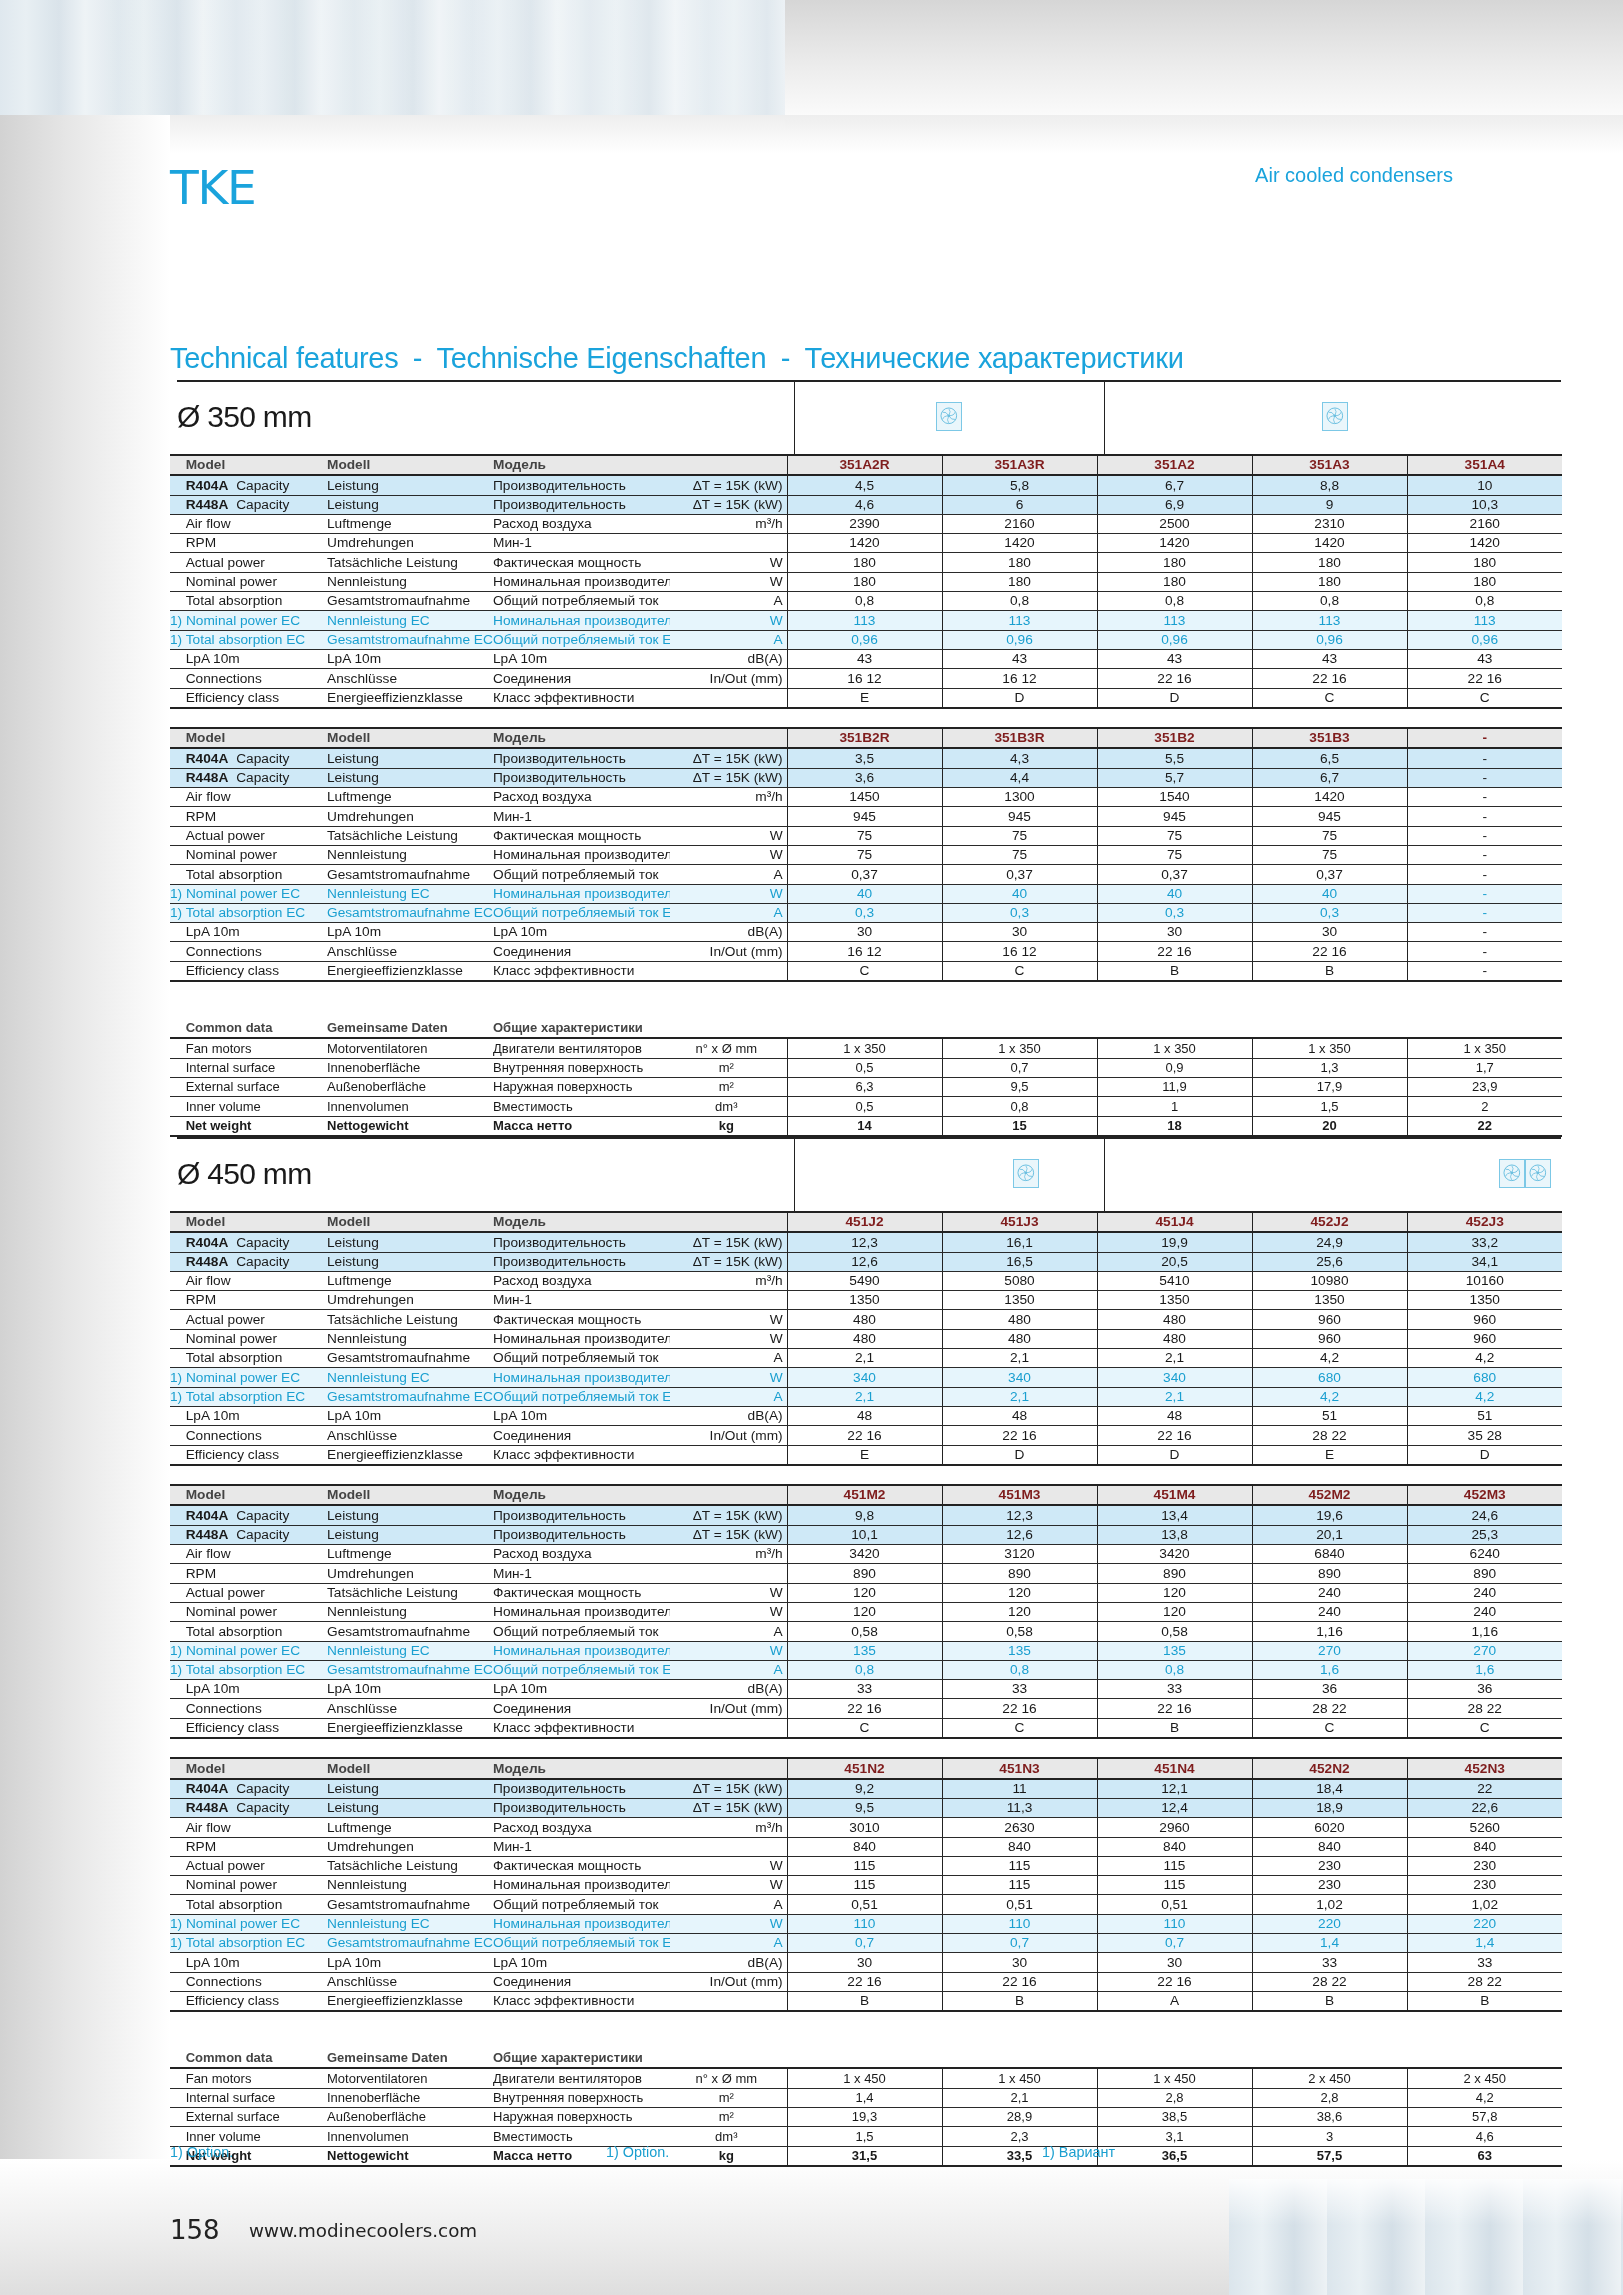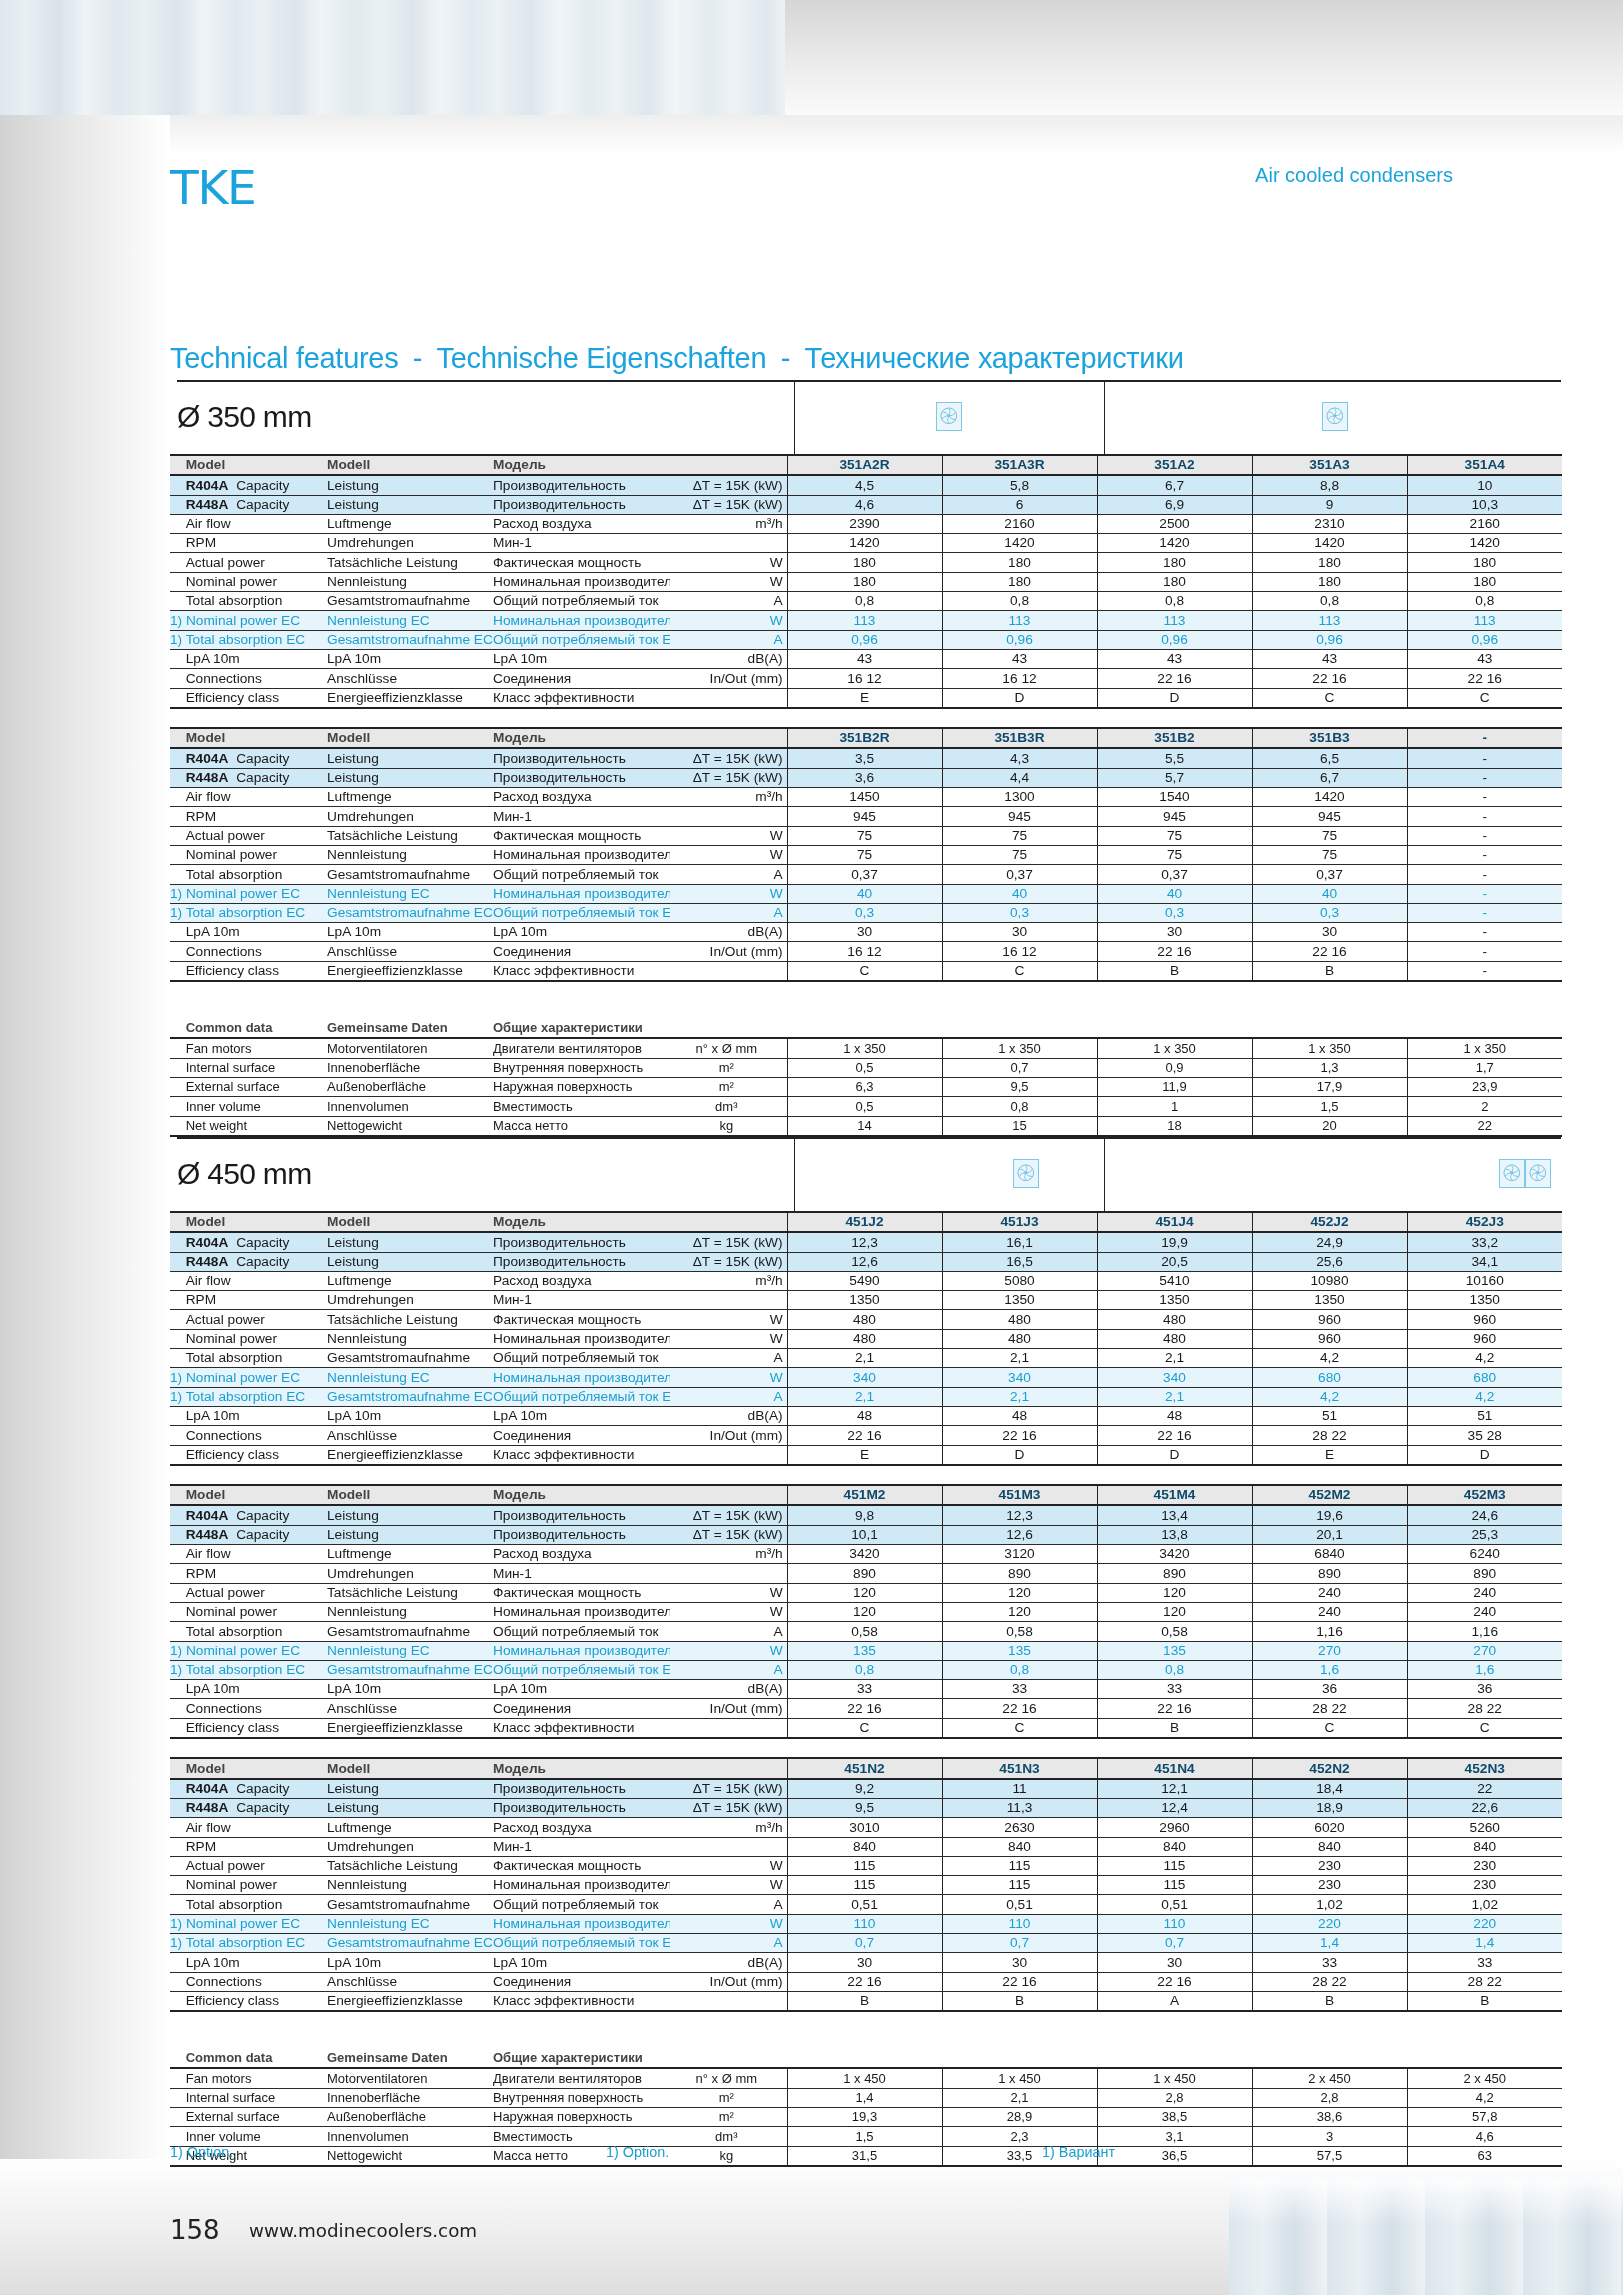--- a/index.html
+++ b/index.html
@@ -76,39 +76,39 @@
   table.spec col.c4 { width: 117px; }
   table.spec col.cv { width: 155px; }
   table.spec td {
     height: 18.3px; padding: 0; white-space: nowrap; overflow: hidden;
     border-bottom: 1.3px solid #2a2a2a; line-height: 17.7px;
   }
   table.spec td.v { text-align: center; border-left: 1.3px solid #222; }
   table.spec td.unit { text-align: right; padding-right: 3.9px; }
   table.spec td.lbl1 { padding-left: 15.7px; }
   table.spec tr.hdr td { background: #e8e8e8; font-weight: bold; color: #444; border-top: 2.6px solid #222; border-bottom: 2.6px solid #222; }
-  table.spec tr.hdr td.v { color: #0c4a6e; margin-top: 24px; }
+  table.spec tr.hdr td.v { color: #7f1d1d; margin-top: 24px; }
   table.spec tr.cap td { background: #cfe9f7; }
   table.spec tr.ec td { background: #e6f5fc; color: #1a9fd0; }
   table.spec tr.ec td.lbl1 { padding-left: 0; }
   table.spec tr.last td { border-bottom: 2.6px solid #222; }
   table.spec b.ref { font-weight: bold; margin-right: 7.9px; }
 
   table.common { border-collapse: collapse; width: 1391px; table-layout: fixed; font-size: 13px; margin-top: 37px; }
   table.common col.c1 { width: 157px; }
   table.common col.c2 { width: 166px; }
   table.common col.c3 { width: 177px; }
   table.common col.c4 { width: 117px; }
   table.common col.cv { width: 155px; }
   table.common td { height: 18.3px; padding: 0; white-space: nowrap; line-height: 17.7px; border-bottom: 1.3px solid #2a2a2a; }
   table.common td.lbl1 { padding-left: 15.7px; }
   table.common td.unit { text-align: center; padding-right: 3.9px; }
   table.common td.v { text-align: center; border-left: 1.3px solid #222; }
   table.common tr.chdr td { font-weight: bold; color: #444; border-bottom: 2.6px solid #222; }
-  table.common tr.last td { border-bottom: 2.6px solid #222; }
+  table.common tr.last td { border-bottom: 2.6px solid #222; font-weight: bold; }
 
   .footnotes { position: absolute; top: 2144px; left: 170px; width: 1391px; font-size: 14.4px; color: #1a9fd0; }
   .footnotes span { position: absolute; top: 0; }
   .page-num { position: absolute; left: 170px; top: 2215px; font-size: 26px; color: #222; font-family: "DejaVu Sans", sans-serif; }
   .site-url { position: absolute; left: 249px; top: 2220px; font-size: 18.3px; color: #222; font-family: "DejaVu Sans", sans-serif; }
 </style>
 </head>
 <body>
 
 <div class="top-banner"></div>

